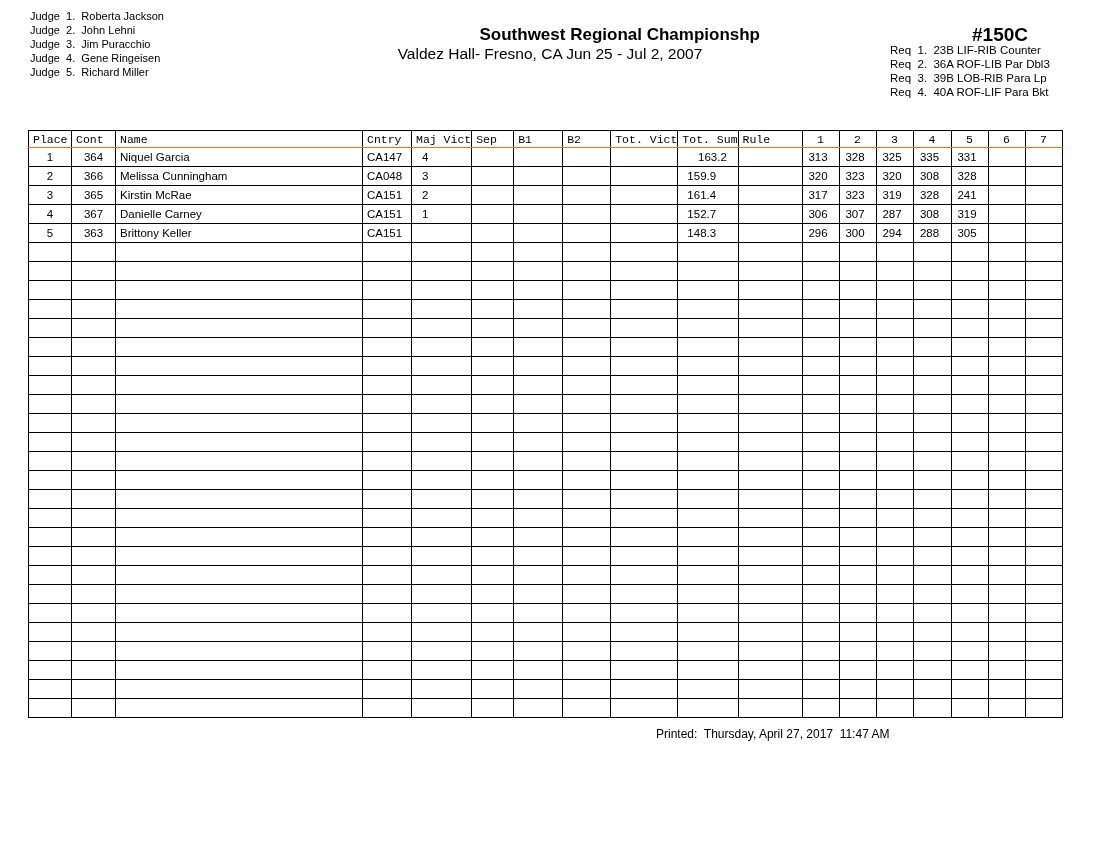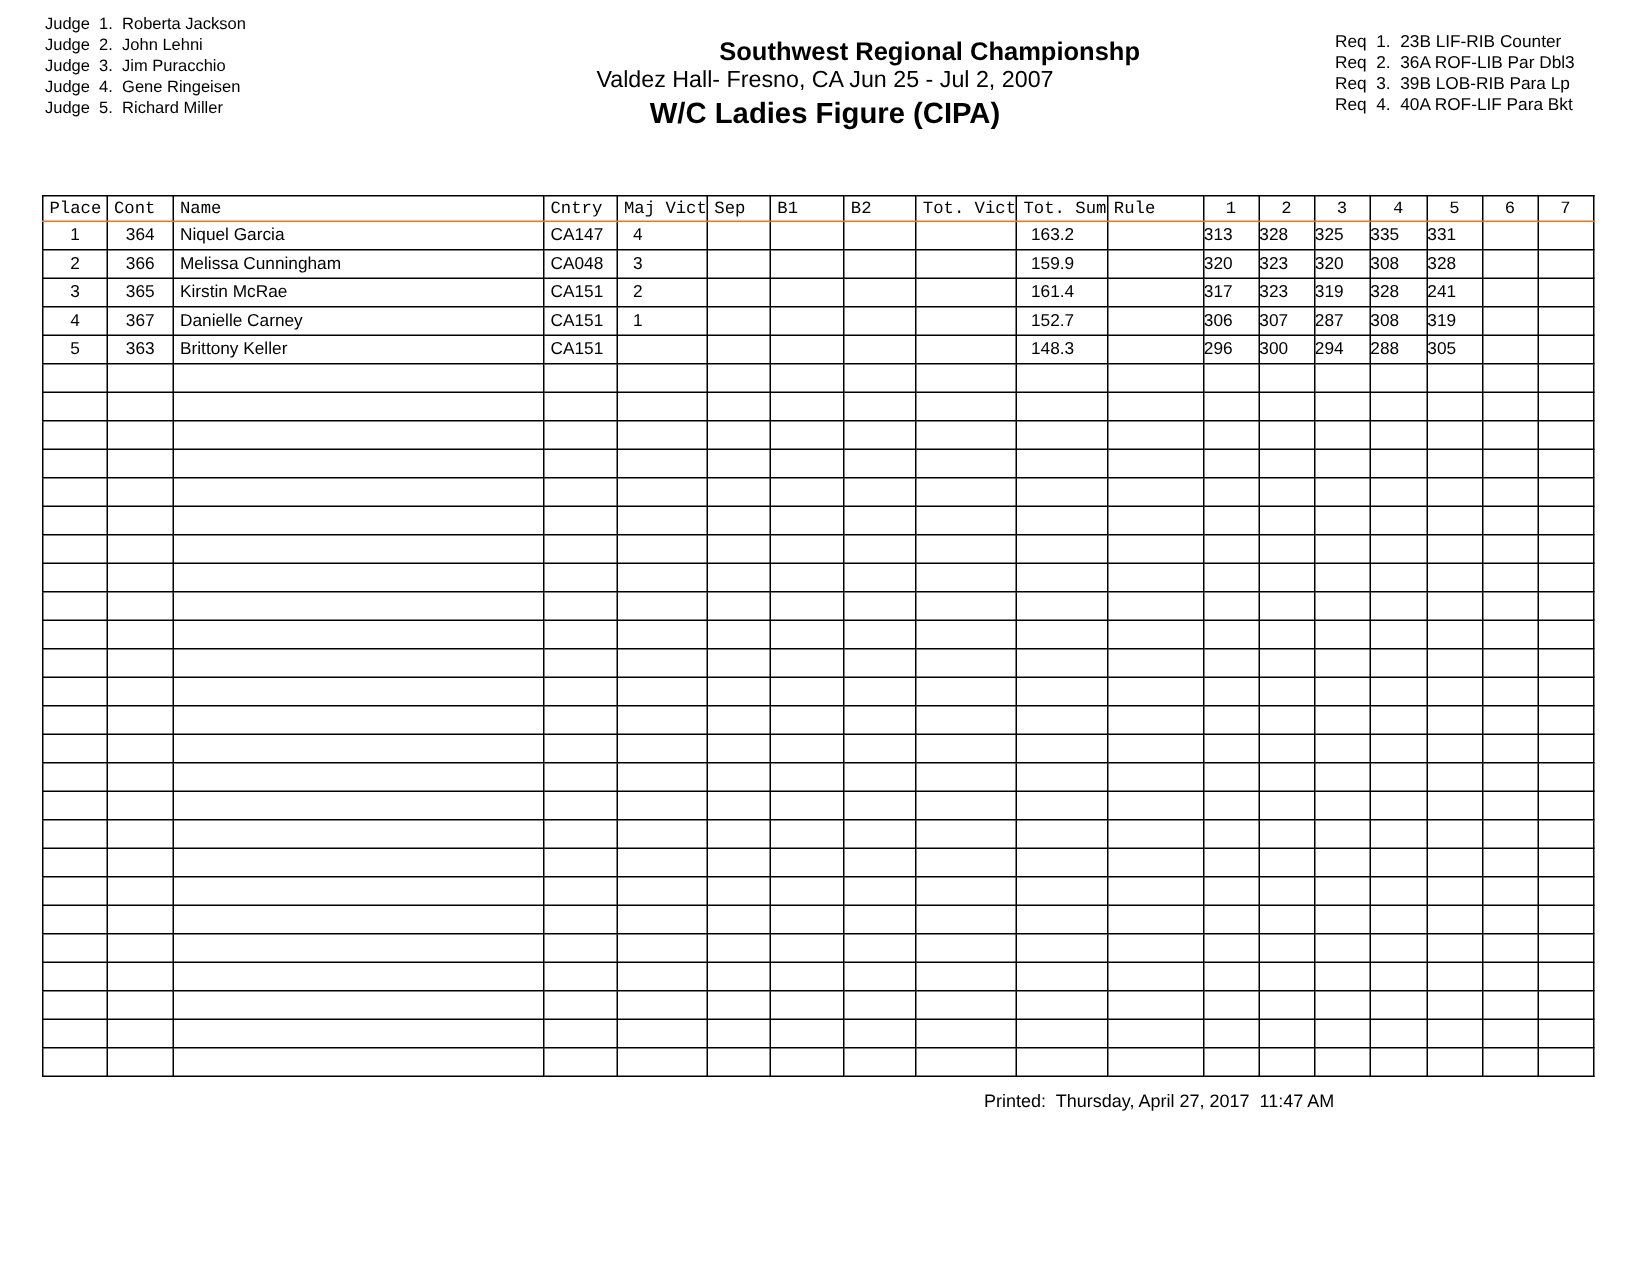--- a/index.html
+++ b/index.html
@@ -12,41 +12,41 @@
   .t3 { font-size:19.5px; font-weight:bold; line-height:26px; }
   .t4 { font-size:17px; line-height:21px; }
   .right { position:absolute; left:890px; top:24px; width:190px; }
   .evt { font-size:19px; font-weight:bold; text-align:center; width:190px; margin-left:15px; line-height:22px; }
   .reqs { font-size:11.5px; line-height:14px; margin-top:-3px; }
   .reqs div { white-space:pre; }
   table.grid { position:absolute; left:28px; top:130px; border-collapse:collapse; table-layout:fixed; font-size:11.5px; }
   table.grid td, table.grid th { border:1px solid #000; height:18px; padding:0 0 0 4px; font-weight:normal; text-align:left; white-space:nowrap; overflow:hidden; }
   table.grid thead th { border-bottom:1px solid #f97316; height:16px;font-family:Liberation Mono, monospace; }
   table.grid th.c, table.grid td.c { text-align:center; padding:0; }
-  table.grid td.r { text-align:left; padding:0 5px 0 0; }
+  table.grid td.r { text-align:center; padding:0 5px 0 0; }
   .printed { position:absolute; left:656px; top:727px; font-size:12px; white-space:pre; }
 </style>
 </head>
 <body>
 
 <div class="judges">
   <div>Judge  1.  Roberta Jackson</div>
   <div>Judge  2.  John Lehni</div>
   <div>Judge  3.  Jim Puracchio</div>
   <div>Judge  4.  Gene Ringeisen</div>
   <div>Judge  5.  Richard Miller</div>
 </div>
 
 <div class="center">
   <div class="t1">Southwest Regional Championshp</div>
   <div class="t2">Valdez Hall- Fresno, CA  Jun 25 - Jul 2, 2007</div>
-  <div class="t3">W/C Ladies Figure (CIPA)</div>
 </div>
 
 <div class="right">
+  <div class="evt">#150C</div>
   <div class="reqs">
     <div>Req  1.  23B LIF-RIB Counter</div>
     <div>Req  2.  36A ROF-LIB Par Dbl3</div>
     <div>Req  3.  39B LOB-RIB Para Lp</div>
     <div>Req  4.  40A ROF-LIF Para Bkt</div>
   </div>
 </div>
 
 <table class="grid">
   <colgroup>
@@ -95,21 +95,21 @@
       <tr>
         <td class="c">1</td>
         <td class="c">364</td>
         <td>Niquel Garcia</td>
         <td>CA147</td>
         <td style="padding-left: 10px;">4</td>
         <td></td>
         <td></td>
         <td></td>
         <td></td>
-        <td style="padding-left: 9px;">163.2</td>
+        <td style="padding-left: 9px; text-align: center;">163.2</td>
         <td></td>
         <td class="r">313</td>
         <td class="r">328</td>
         <td class="r">325</td>
         <td class="r">335</td>
         <td class="r">331</td>
         <td class="r"></td>
         <td class="r"></td>
       </tr>
       <tr>

